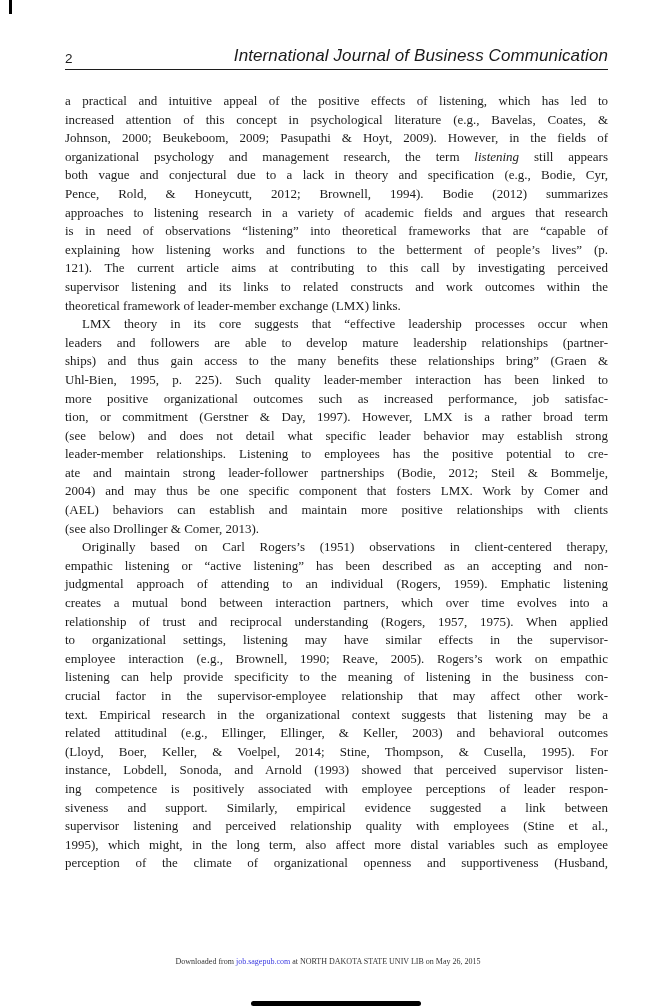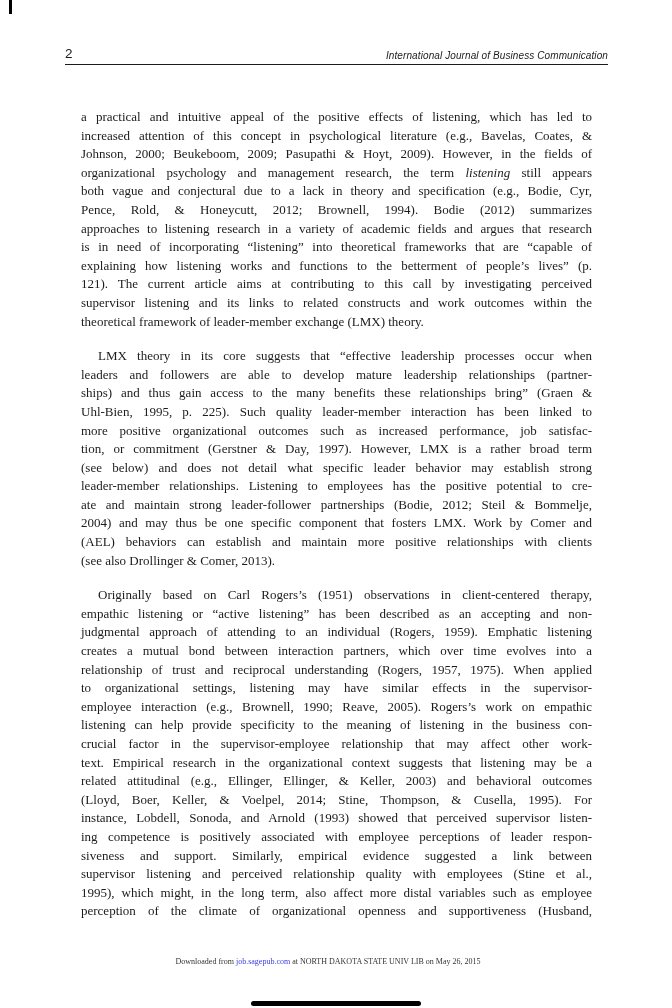--- a/index.html
+++ b/index.html
@@ -22,26 +22,26 @@
     background: #000; border-radius: 3px;
   }
   .header {
     position: absolute; left: 65px; right: 64px; top: 46px;
     display: flex; justify-content: space-between; align-items: flex-end;
     border-bottom: 1.5px solid #1c1c1c;
     padding-bottom: 3px;
     font-family: "Liberation Sans", sans-serif;
   }
   .pagenum { font-size: 13.5px; color: #1b1b1b; }
-  .journal { font-size: 10px; font-style: italic; color: #1b1b1b; letter-spacing: 0.1px; margin-left: 44px; }
+  .journal { font-size: 17px; font-style: italic; color: #1b1b1b; letter-spacing: 0.1px; margin-left: 44px; }
   .article-body {
     position: absolute; left: 65px; top: 92px; width: 543px;
     font-size: 13px; line-height: 18.6px;
   }
-  .para { margin: 16px; }
+  .para { margin: 0; }
   .para.indent .line:first-child { text-indent: 17px; }
   .line {
     text-align: justify;
     text-align-last: justify;
     height: 18.6px;
     overflow: visible;
     white-space: nowrap;
   }
   .line.endline { text-align: left; text-align-last: left; }
   .line i { }
@@ -65,25 +65,25 @@
 
 <div class="article-body">
     <div class="para">
       <div class="line"><span>a practical and intuitive appeal of the positive effects of listening, which has led to</span></div>
       <div class="line"><span>increased attention of this concept in psychological literature (e.g., Bavelas, Coates, &amp;</span></div>
       <div class="line"><span>Johnson, 2000; Beukeboom, 2009; Pasupathi &amp; Hoyt, 2009). However, in the fields of</span></div>
       <div class="line"><span>organizational psychology and management research, the term </span><i>listening</i><span> still appears</span></div>
       <div class="line"><span>both vague and conjectural due to a lack in theory and specification (e.g., Bodie, Cyr,</span></div>
       <div class="line"><span>Pence, Rold, &amp; Honeycutt, 2012; Brownell, 1994). Bodie (2012) summarizes</span></div>
       <div class="line"><span>approaches to listening research in a variety of academic fields and argues that research</span></div>
-      <div class="line"><span>is in need of incorporating “listening” into theoretical frameworks that are “capable of</span></div>
+      <div class="line"><span>is in need of observations “listening” into theoretical frameworks that are “capable of</span></div>
       <div class="line"><span>explaining how listening works and functions to the betterment of people’s lives” (p.</span></div>
       <div class="line"><span>121). The current article aims at contributing to this call by investigating perceived</span></div>
       <div class="line"><span>supervisor listening and its links to related constructs and work outcomes within the</span></div>
-      <div class="line endline"><span>theoretical framework of leader-member exchange (LMX) theory.</span></div>
+      <div class="line endline"><span>theoretical framework of leader-member exchange (LMX) links.</span></div>
     </div>
     <div class="para indent">
       <div class="line"><span>LMX theory in its core suggests that “effective leadership processes occur when</span></div>
       <div class="line"><span>leaders and followers are able to develop mature leadership relationships (partner-</span></div>
       <div class="line"><span>ships) and thus gain access to the many benefits these relationships bring” (Graen &amp;</span></div>
       <div class="line"><span>Uhl-Bien, 1995, p. 225). Such quality leader-member interaction has been linked to</span></div>
       <div class="line"><span>more positive organizational outcomes such as increased performance, job satisfac-</span></div>
       <div class="line"><span>tion, or commitment (Gerstner &amp; Day, 1997). However, LMX is a rather broad term</span></div>
       <div class="line"><span>(see below) and does not detail what specific leader behavior may establish strong</span></div>
       <div class="line"><span>leader-member relationships. Listening to employees has the positive potential to cre-</span></div>

